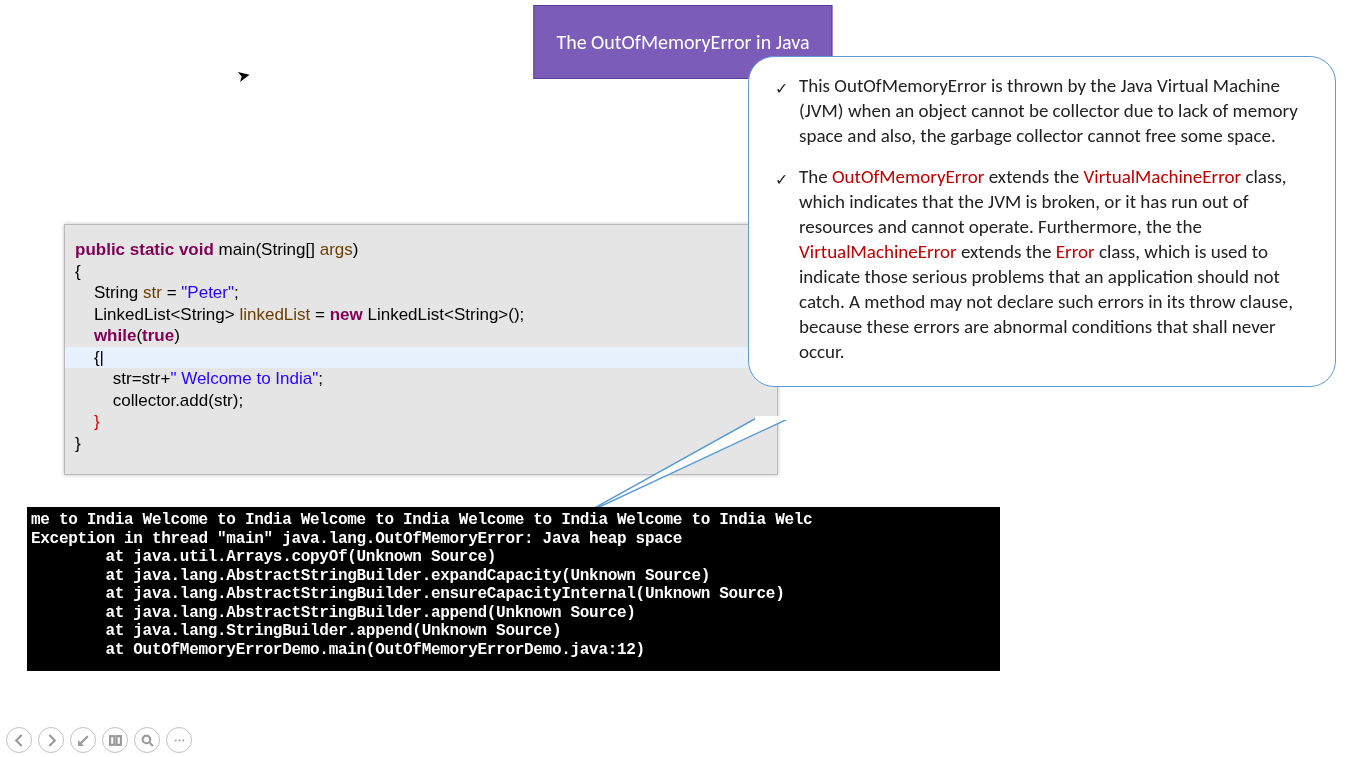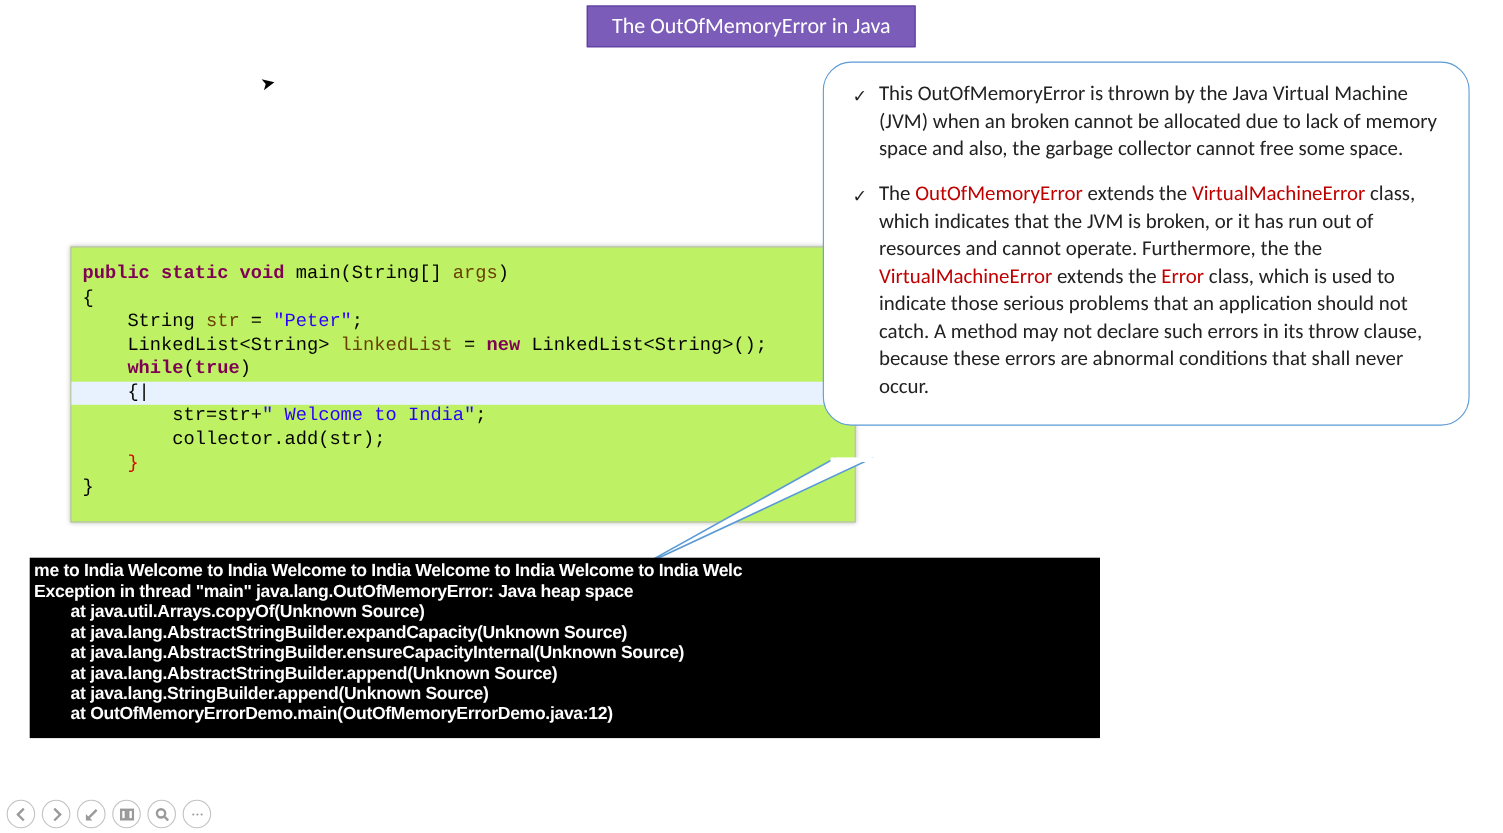--- a/index.html
+++ b/index.html
@@ -12,35 +12,35 @@
     overflow: hidden;
   }
   .title-bar {
     position: absolute;
     top: 5px;
     left: 50%;
     transform: translateX(-50%);
     background: #7b5cb8;
     border: 1px solid #5b3c9e;
     color: #fff;
-    padding: 6px 22px;
+    padding: 24px 22px;
     font-size: 20px;
   }
   .code-box {
     position: absolute;
     top: 224px;
     left: 64px;
     width: 714px;
     border: 1px solid #b9b9b9;
     box-shadow: 0 0 4px rgba(0,0,0,0.25);
     padding: 14px 10px 20px 10px;
-    font-family: Liberation Mono, monospace;
+    font-family: Liberation Sans, sans-serif;
     font-size: 17px;
     line-height: 21.5px;
-    background: #bef264;
+    background: #e5e5e5;
     white-space: pre;
     color: #000;
   }
   .code-box .kw  { color: #7f0055; font-weight: bold; }
   .code-box .par { color: #6a3e00; }
   .code-box .str { color: #2a00ff; }
   .code-box .hl-line { background: #e8f2fe; display: block; margin: 0 -10px; padding: 0 10px; }
   .code-box .red-brace { color: #d00; }
   .callout {
     position: absolute;
@@ -65,21 +65,21 @@
   }
   .callout .text { flex: 1; }
   .red { color: #c00000; text-align: center; }
   .console {
     position: absolute;
     top: 507px;
     left: 27px;
     width: 973px;
     background: #000;
     color: #fff;
-    font-family: Liberation Sans, sans-serif;
+    font-family: Liberation Mono, monospace;
     font-size: 16px;
     line-height: 18.5px;
     padding: 4px 4px 12px 4px;
     white-space: pre;
     letter-spacing: -0.3px;
     font-weight: bold;
     overflow: hidden;
   }
   .tail-svg {
     position: absolute;
@@ -131,21 +131,21 @@
 <span>    LinkedList&lt;String&gt; </span><span class="par">linkedList</span><span> = </span><span class="kw">new</span><span> LinkedList&lt;String&gt;();</span>
 <span class="kw">    while</span><span>(</span><span class="kw">true</span><span>)</span>
 <span class="hl-line"><span>    {</span>|</span><span>        str=str+</span><span class="str">" Welcome to India"</span><span>;</span>
 <span>        collector.add(str);</span>
 <span class="red-brace">    }</span>
 <span>}</span></div>
 
 <div class="callout">
   <div class="item">
     <div class="check">✓</div>
-    <div class="text">This OutOfMemoryError is thrown by the Java Virtual Machine (JVM) when an broken cannot be allocated due to lack of memory space and also, the garbage collector cannot free some space.</div>
+    <div class="text">This OutOfMemoryError is thrown by the Java Virtual Machine (JVM) when an object cannot be collector due to lack of memory space and also, the garbage collector cannot free some space.</div>
   </div>
   <div class="item">
     <div class="check">✓</div>
     <div class="text"><span>The </span><span class="red">OutOfMemoryError</span><span> extends the </span><span class="red">VirtualMachineError</span><span> class, which indicates that the JVM is broken, or it has run out of resources and cannot operate. Furthermore, the the </span><span class="red">VirtualMachineError</span><span> extends the </span><span class="red">Error</span><span> class, which is used to indicate those serious problems that an application should not catch. A method may not declare such errors in its throw clause, because these errors are abnormal conditions that shall never occur.</span></div>
   </div>
 </div>
 
 <svg class="tail-svg" viewBox="0 0 240 110">
   <path d="M 200 0 L 20 100 L 234 0" fill="#fff" stroke="#5b9bd5" stroke-width="1.5"></path>
   <rect x="195" y="-4" width="44" height="8" fill="#fff"></rect>

